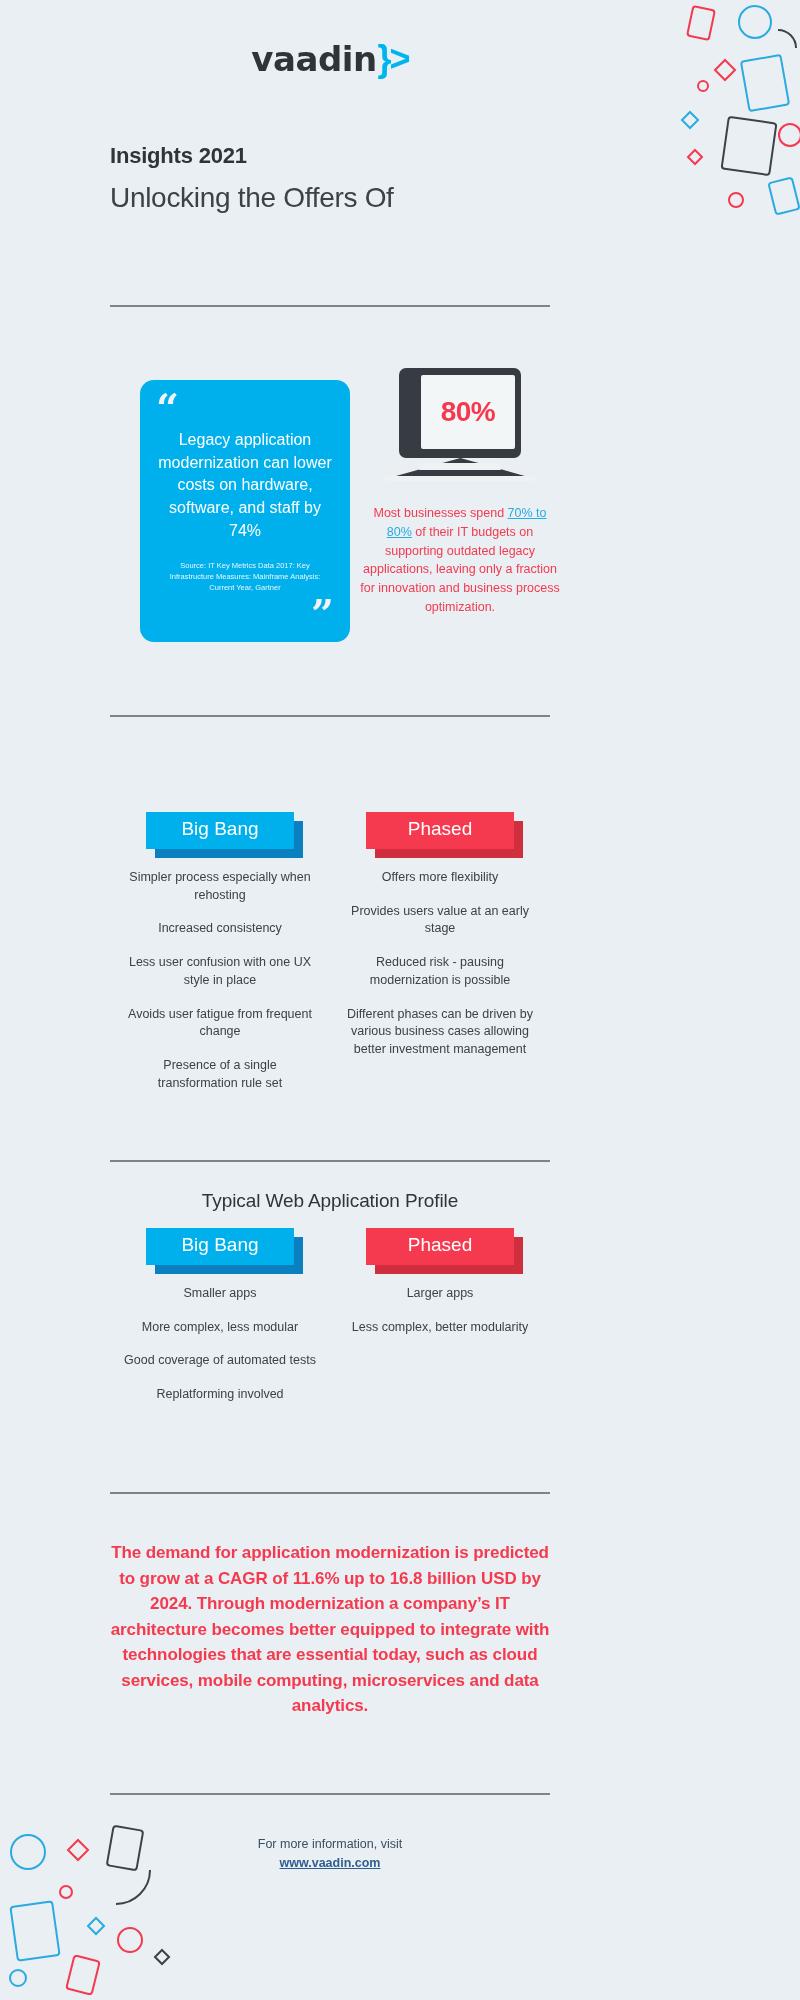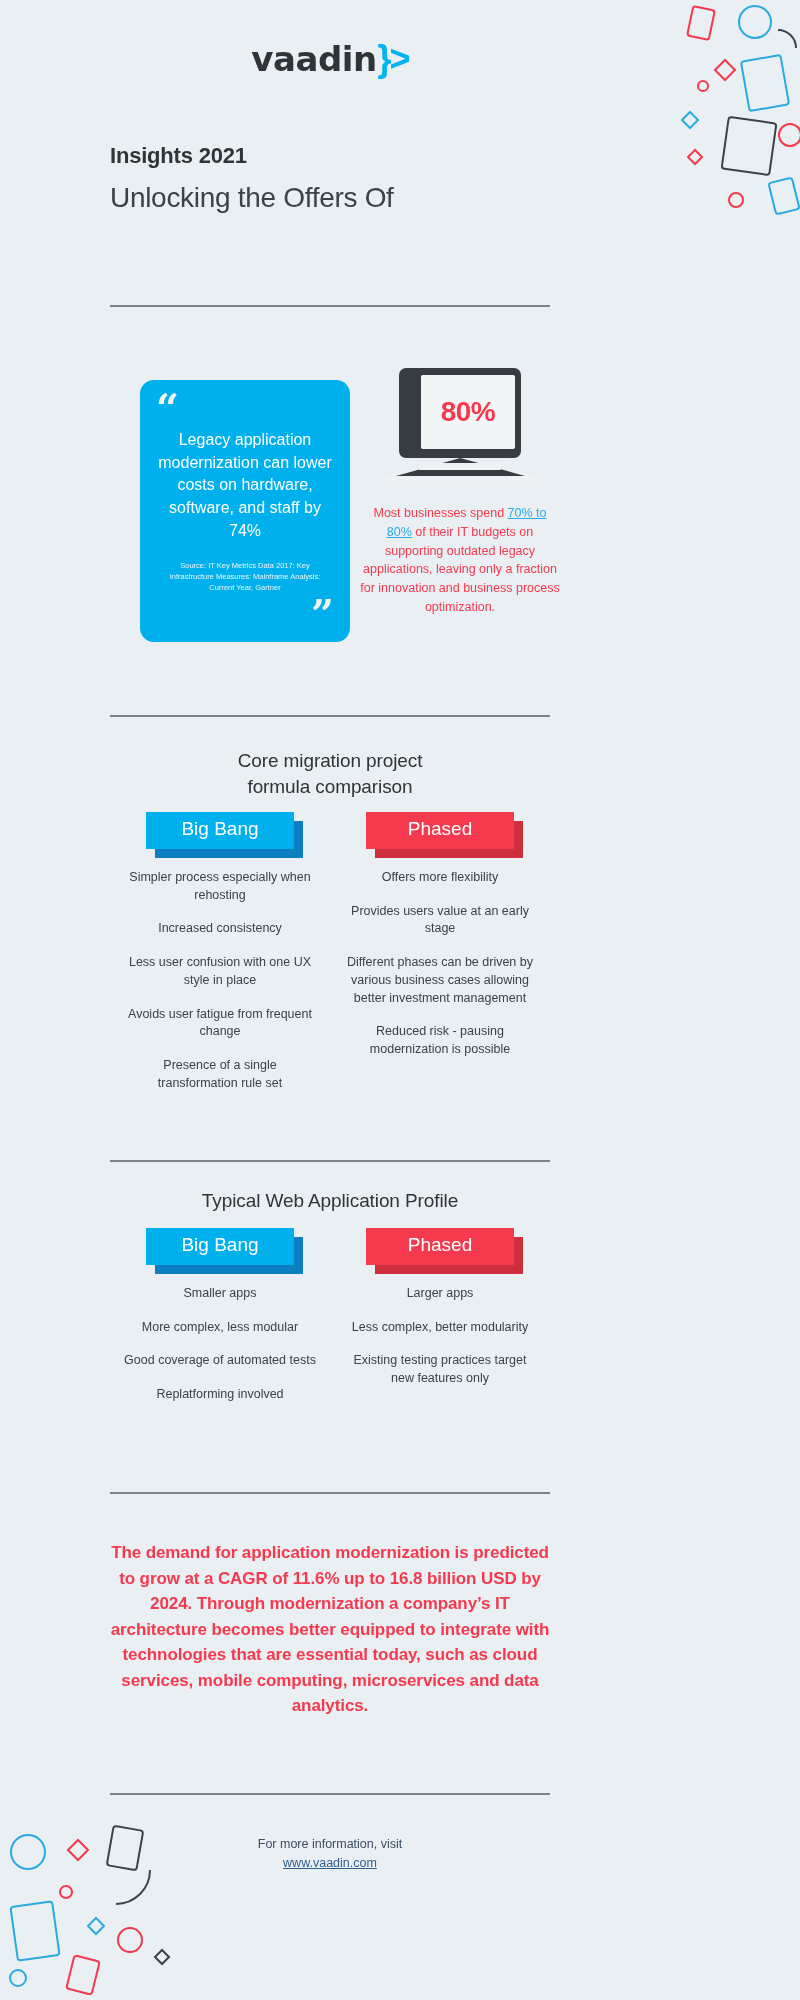--- a/index.html
+++ b/index.html
@@ -236,21 +236,21 @@
     letter-spacing: -0.1px;
   }
 
   
   .footer {
     font-size: 12.5px;
     line-height: 1.5;
     text-align: center;
     color: #3b4d63;
   }
-  .footer a { color: #2f5f8f; text-decoration: underline; }
+  .footer a { color: #2f5f8f; text-decoration: underline; font-weight: bold; }
 </style>
 </head>
 <body>
 
 <div class="page">
 
   <svg class="doodle doodle-tr" viewBox="0 0 260 230">
     <g fill="none" stroke-width="2">
       <circle cx="215" cy="22" r="16" stroke="#2aaae2"></circle>
       <rect x="150" y="8" width="22" height="30" rx="3" stroke="#f5394f" transform="rotate(12 161 23)"></rect>
@@ -317,46 +317,42 @@
         <div class="base-foot"></div>
       </div>
     </div>
     <div class="red-note">
       <span>Most businesses spend </span><a href="#">70% to 80%</a><span> of their IT budgets on supporting outdated legacy applications, leaving only a fraction for innovation and business process optimization.</span>
     </div>
   </div>
 
   <div class="rule" style="top:715px"></div>
 
-  <div class="col section-title" style="top:748px">
-    <span>Core migration project</span><br>
-    <span>formula comparison</span>
-  </div>
 
   <div class="compare" style="top:812px">
     <div class="compare-col">
       <div class="badge-wrap">
         <div class="badge-shadow blue"></div>
         <div class="badge blue">Big Bang</div>
       </div>
       <div class="item">Simpler process especially when rehosting</div>
       <div class="item">Increased consistency</div>
       <div class="item">Less user confusion with one UX style in place</div>
       <div class="item">Avoids user fatigue from frequent change</div>
       <div class="item">Presence of a single transformation rule set</div>
     </div>
     <div class="compare-col">
       <div class="badge-wrap">
         <div class="badge-shadow red"></div>
         <div class="badge red">Phased</div>
       </div>
       <div class="item">Offers more flexibility</div>
       <div class="item">Provides users value at an early stage</div>
+      <div class="item">Reduced risk - pausing modernization is possible</div>
       <div class="item">Different phases can be driven by various business cases allowing better investment management</div>
-      <div class="item">Reduced risk - pausing modernization is possible</div>
     </div>
   </div>
 
   <div class="rule" style="top:1160px"></div>
 
   <div class="col section-title" style="top:1188px">Typical Web Application Profile</div>
 
   <div class="compare" style="top:1228px">
     <div class="compare-col">
       <div class="badge-wrap">
@@ -368,21 +364,20 @@
       <div class="item">Good coverage of automated tests</div>
       <div class="item">Replatforming involved</div>
     </div>
     <div class="compare-col">
       <div class="badge-wrap">
         <div class="badge-shadow red"></div>
         <div class="badge red">Phased</div>
       </div>
       <div class="item">Larger apps</div>
       <div class="item">Less complex, better modularity</div>
-      <div class="item">Existing testing practices target new features only</div>
     </div>
   </div>
 
   <div class="rule" style="top:1492px"></div>
 
   <div class="col closing" style="top:1540px">The demand for application modernization is predicted to grow at a CAGR of 11.6% up to 16.8 billion USD by 2024. Through modernization a company’s IT architecture becomes better equipped to integrate with technologies that are essential today, such as cloud services, mobile computing, microservices and data analytics.</div>
 
   <div class="rule" style="top:1793px"></div>
 
   <div class="col footer" style="top:1835px">

